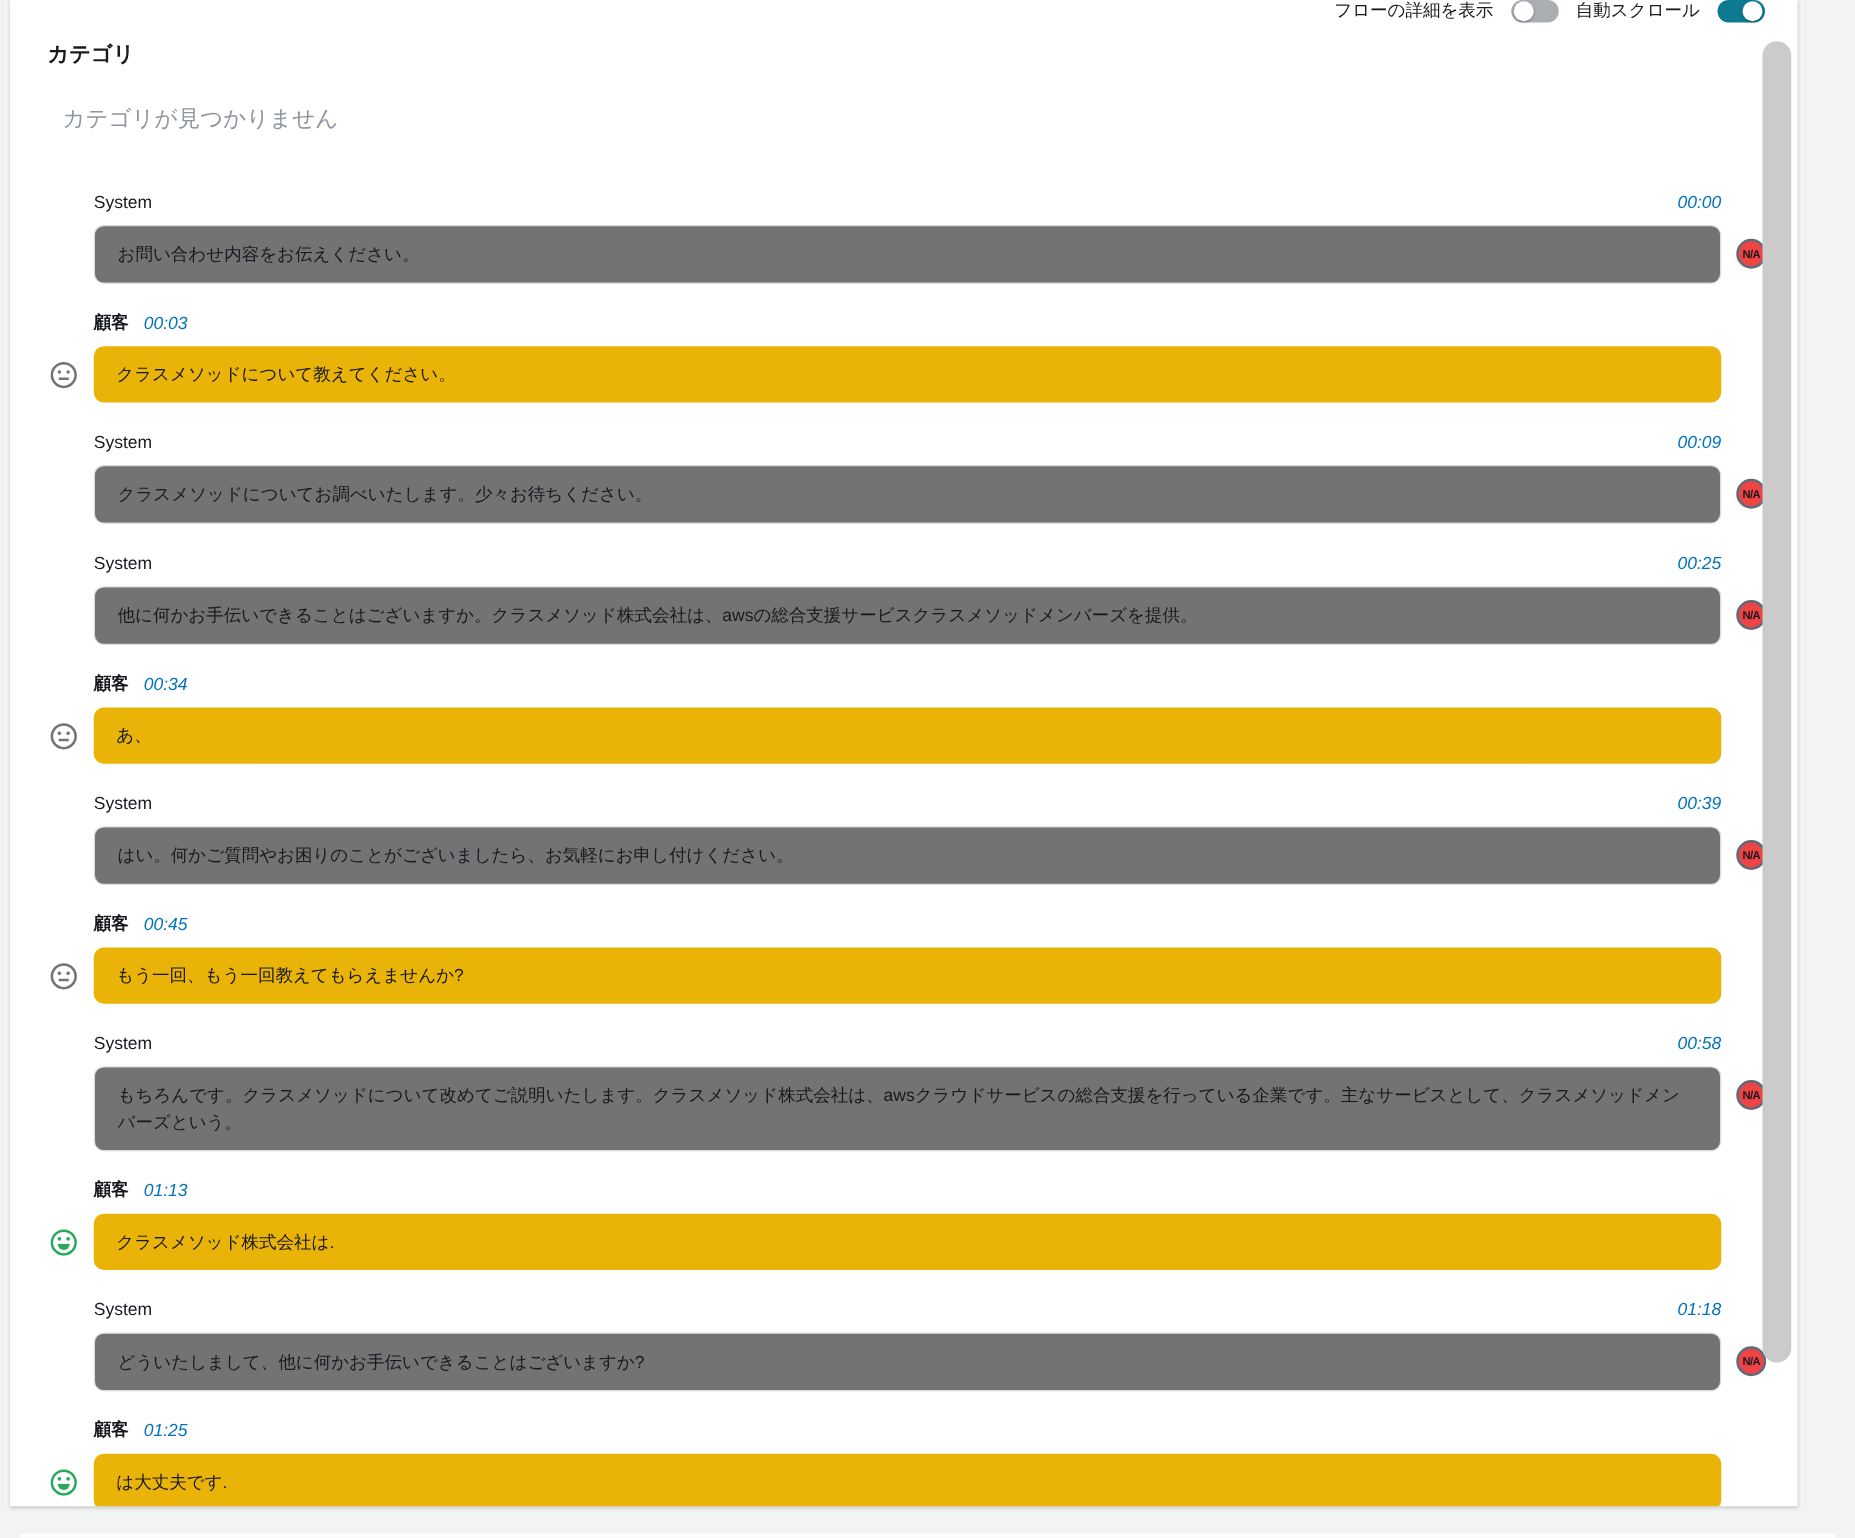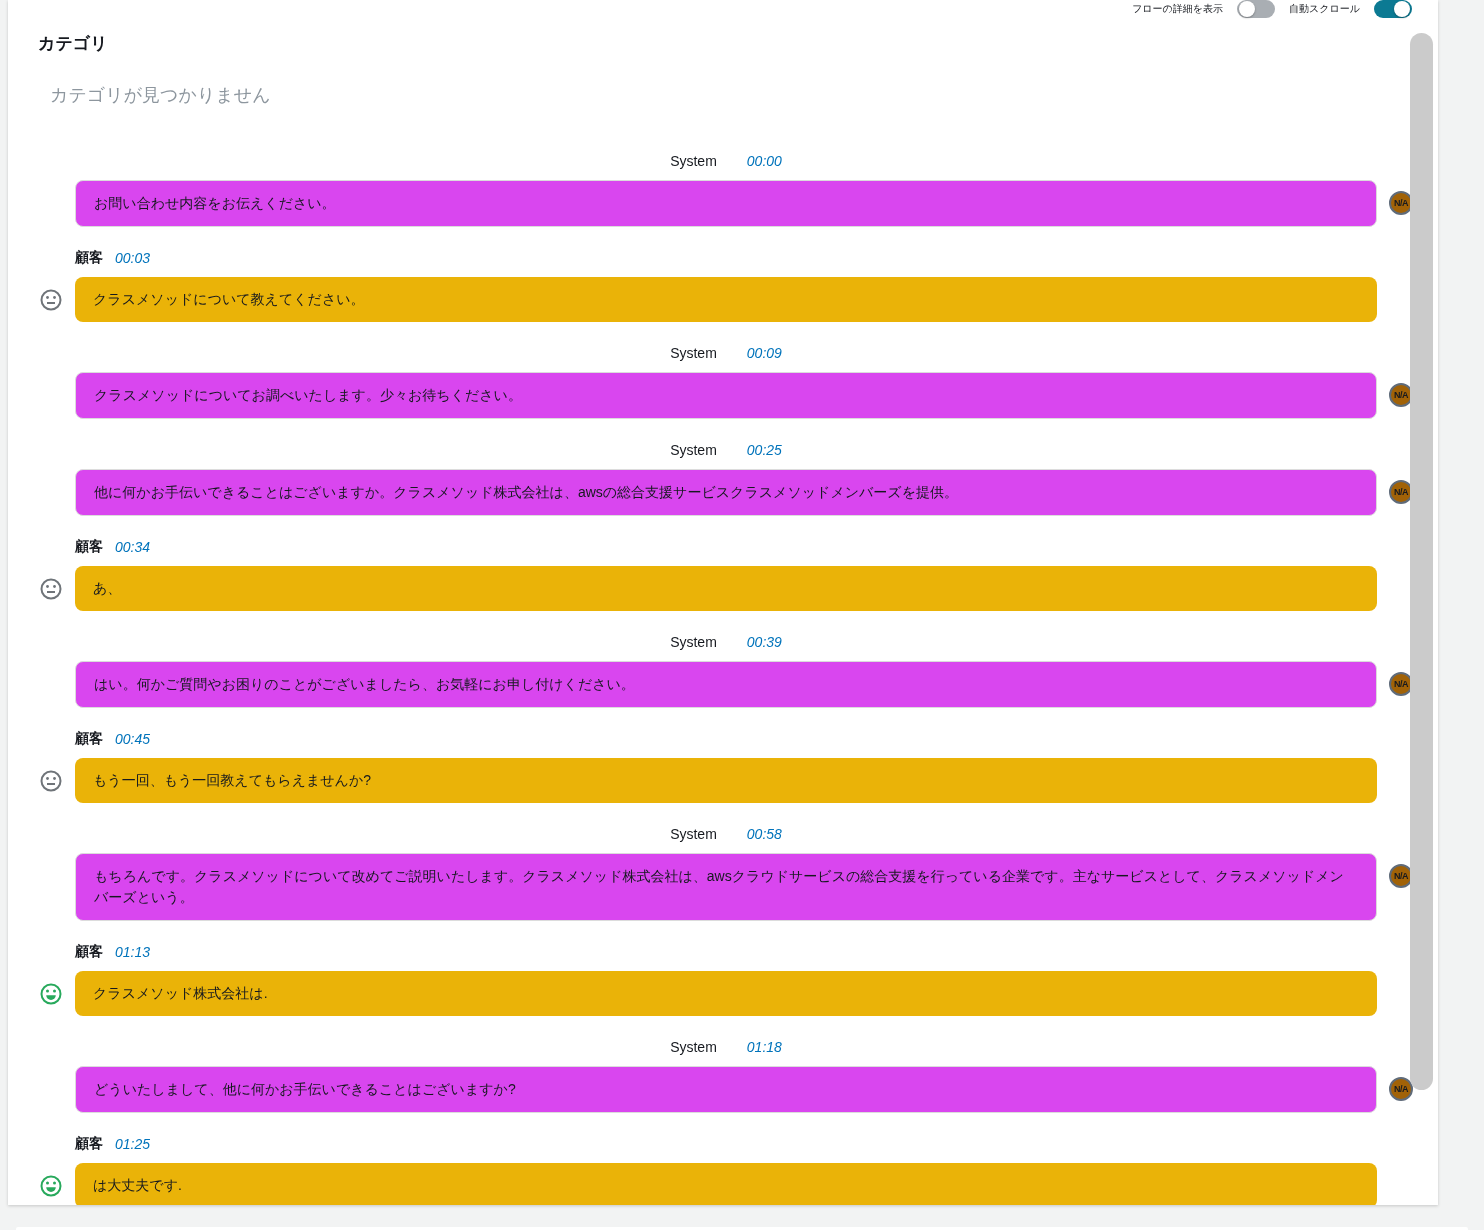--- a/index.html
+++ b/index.html
@@ -17,21 +17,21 @@
     box-shadow: 0 1px 3px rgba(0,0,0,0.18);
     overflow: hidden;
   }
   
   .toggles-row {
     position: absolute;
     top: -1px; right: 26px;
     display: flex; align-items: center; gap: 14px;
     height: 20px;
   }
-  .toggle-label { font-size: 10px; color: #16191f; white-space: nowrap; }
+  .toggle-label { font-size: 14px; color: #16191f; white-space: nowrap; }
   .toggle {
     position: relative;
     width: 38px; height: 18px;
     border-radius: 9px;
     cursor: pointer;
     flex: 0 0 auto;
   }
   .toggle .knob {
     position: absolute; top: 1px;
     width: 16px; height: 16px;
@@ -57,40 +57,40 @@
   .transcript {
     margin: 44px 0 0 67px;
     width: 1302px;
   }
   .row { margin-bottom: 21px; }
   .meta {
     height: 20px; margin-bottom: 9px;
     display: flex; align-items: center; gap: 12px;
     font-size: 14px;
   }
-  .row.system .meta { justify-content: center; gap: 30px; }
+  .row.system .meta { justify-content: space-between; gap: 30px; }
   .speaker { color: #16191f; }
   .row.customer .speaker { font-weight: 700; }
   .time { color: #0073bb; cursor: pointer; font-style: italic; }
   .bubble-wrap { position: relative; }
   .bubble {
     border-radius: 8px;
     padding: 12px 18px;
     font-size: 14px; line-height: 21px; color: #16191f;
   }
   .row.system .bubble {
-    background: #d946ef;
+    background: #737373;
     border: 1px solid #dcdcdc;
   }
   .row.customer .bubble { background: #eab308; }
   .na-badge {
     position: absolute; right: -36px; top: 11px;
     width: 24px; height: 24px;
     border: 2px solid #5f6b7a; border-radius: 50%;
-    background: #a16207;
+    background: #ef4444;
     display: flex; align-items: center; justify-content: center;
     font-size: 9px; font-weight: 700; color: #16191f;
     letter-spacing: -0.5px;
   }
   .sentiment-slot {
     position: absolute; left: -35px; top: 12px;
     width: 22px; height: 22px;
   }
   .sentiment-slot svg { display: block; }
 

